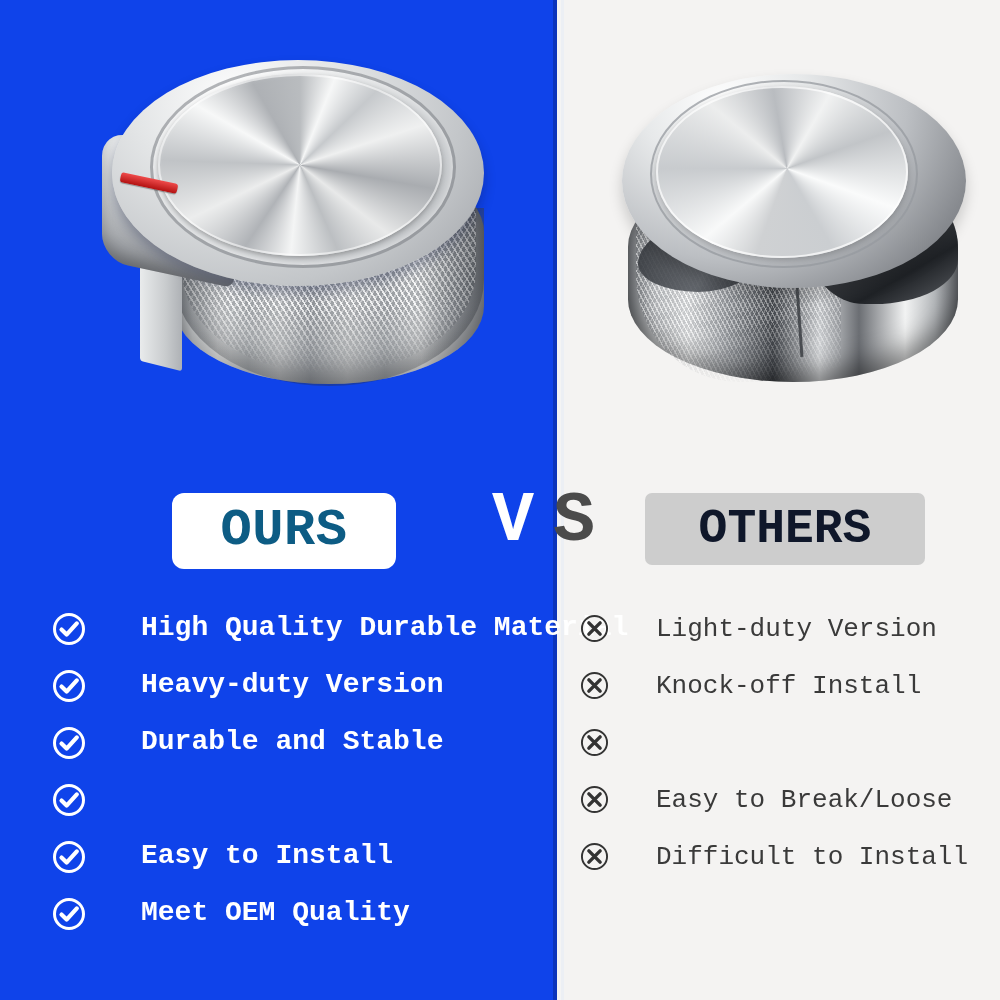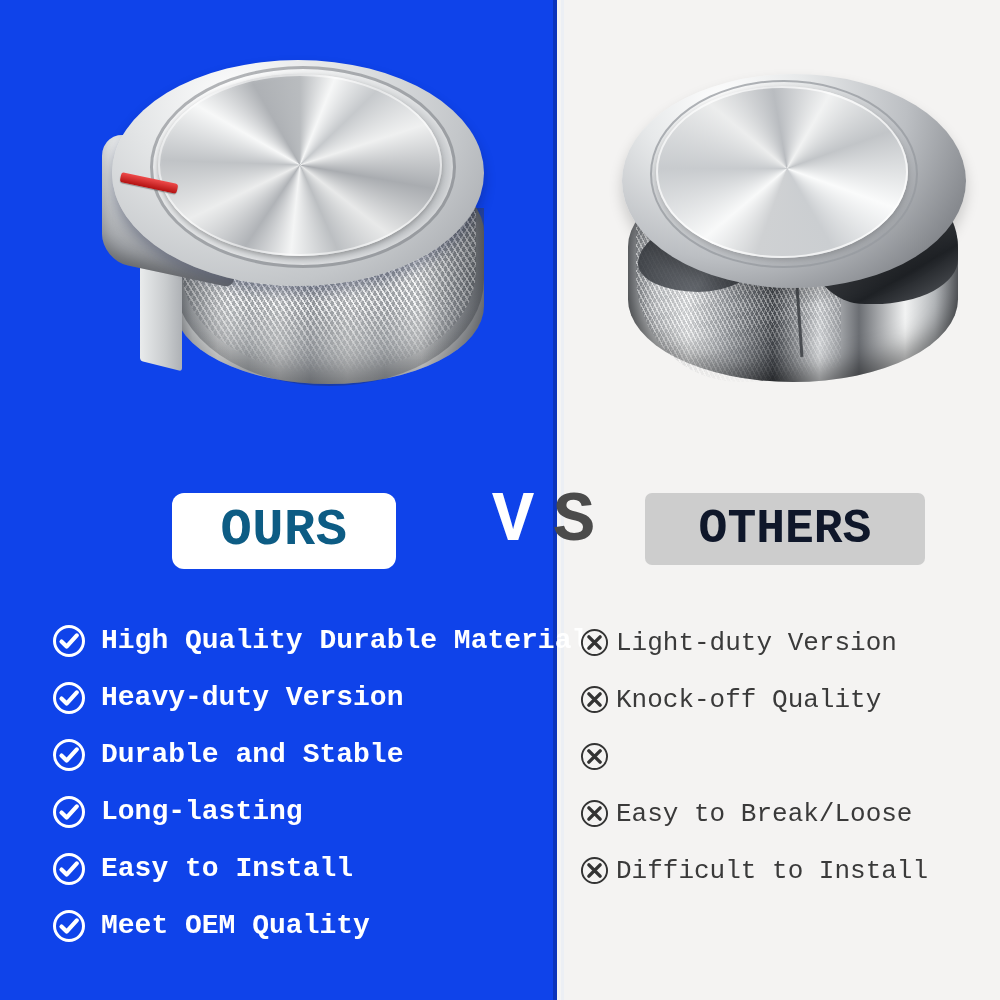--- a/index.html
+++ b/index.html
@@ -284,22 +284,23 @@
     left: 52px; top: 612px;
     width: 480px;
   }
   .list-others {
     position: absolute;
     left: 580px; top: 614px;
     width: 415px;
   }
   .row {
     display: flex;
-    align-items: center;
+    align-items: flex-start;
     height: 57px;
+    gap: 40px;
   }
   .ico {
     flex: 0 0 auto;
     display: block;
   }
   .row-ours .ico { width: 34px; height: 34px; margin-right: 15px; }
   .row-others .ico { width: 29px; height: 29px; margin-right: 7px; }
   .row-ours .txt {
     color: #ffffff;
     font-size: 28px;
@@ -375,21 +376,20 @@
         <circle cx="17" cy="17" r="14.5" fill="none" stroke="#ffffff" stroke-width="3"></circle>
         <path d="M9.5 17.6 L14.6 22.6 L24.8 11.4" fill="none" stroke="#ffffff" stroke-width="4.2" stroke-linecap="round" stroke-linejoin="round"></path>
       </svg>
       <div class="txt">Durable and Stable</div>
     </div>
     <div class="row row-ours">
       <svg class="ico" viewBox="0 0 34 34">
         <circle cx="17" cy="17" r="14.5" fill="none" stroke="#ffffff" stroke-width="3"></circle>
         <path d="M9.5 17.6 L14.6 22.6 L24.8 11.4" fill="none" stroke="#ffffff" stroke-width="4.2" stroke-linecap="round" stroke-linejoin="round"></path>
       </svg>
-      <div class="txt">Long-lasting</div>
     </div>
     <div class="row row-ours">
       <svg class="ico" viewBox="0 0 34 34">
         <circle cx="17" cy="17" r="14.5" fill="none" stroke="#ffffff" stroke-width="3"></circle>
         <path d="M9.5 17.6 L14.6 22.6 L24.8 11.4" fill="none" stroke="#ffffff" stroke-width="4.2" stroke-linecap="round" stroke-linejoin="round"></path>
       </svg>
       <div class="txt">Easy to Install</div>
     </div>
     <div class="row row-ours">
       <svg class="ico" viewBox="0 0 34 34">
@@ -406,21 +406,21 @@
         <circle cx="15" cy="15" r="13" fill="none" stroke="#333333" stroke-width="2"></circle>
         <path d="M9.2 9.2 L20.8 20.8 M20.8 9.2 L9.2 20.8" stroke="#333333" stroke-width="3.6" stroke-linecap="round"></path>
       </svg>
       <div class="txt">Light-duty Version</div>
     </div>
     <div class="row row-others">
       <svg class="ico" viewBox="0 0 30 30">
         <circle cx="15" cy="15" r="13" fill="none" stroke="#333333" stroke-width="2"></circle>
         <path d="M9.2 9.2 L20.8 20.8 M20.8 9.2 L9.2 20.8" stroke="#333333" stroke-width="3.6" stroke-linecap="round"></path>
       </svg>
-      <div class="txt">Knock-off Quality</div>
+      <div class="txt">Knock-off Install</div>
     </div>
     <div class="row row-others">
       <svg class="ico" viewBox="0 0 30 30">
         <circle cx="15" cy="15" r="13" fill="none" stroke="#333333" stroke-width="2"></circle>
         <path d="M9.2 9.2 L20.8 20.8 M20.8 9.2 L9.2 20.8" stroke="#333333" stroke-width="3.6" stroke-linecap="round"></path>
       </svg>
     </div>
     <div class="row row-others">
       <svg class="ico" viewBox="0 0 30 30">
         <circle cx="15" cy="15" r="13" fill="none" stroke="#333333" stroke-width="2"></circle>

